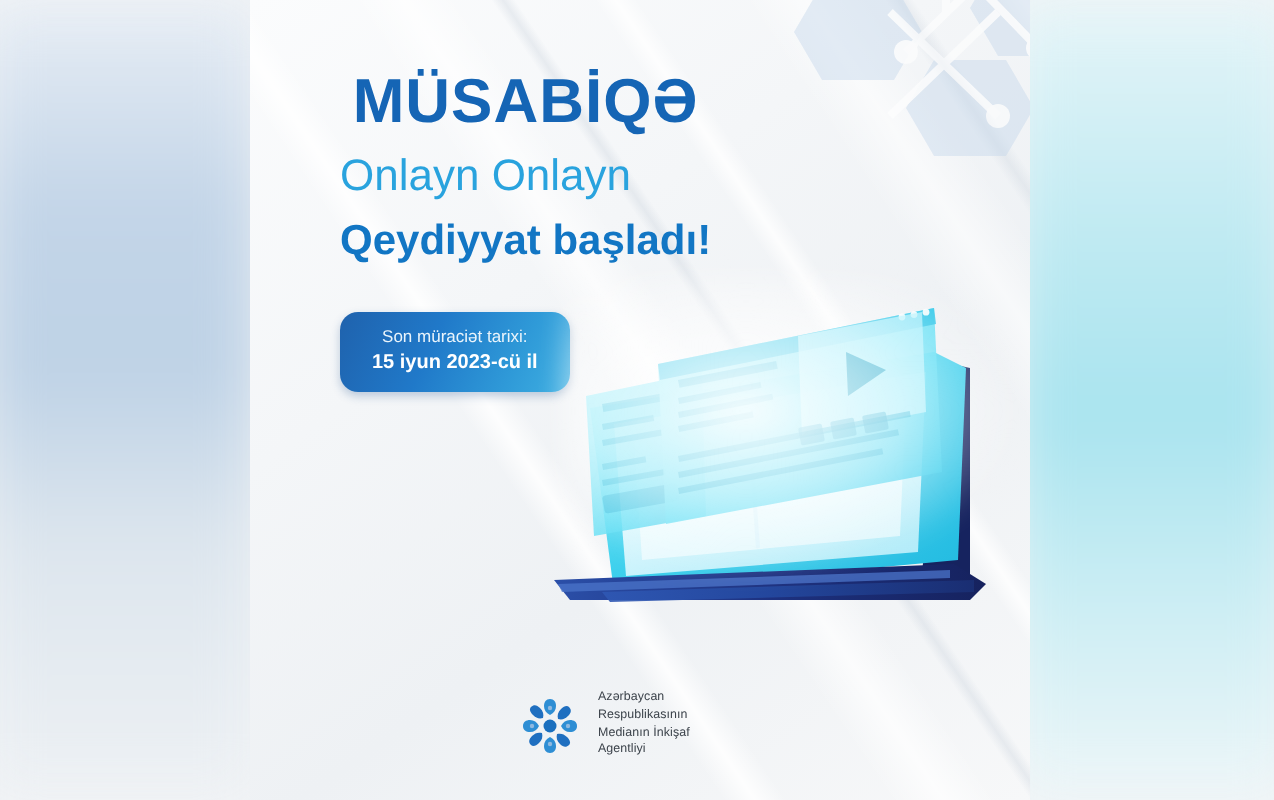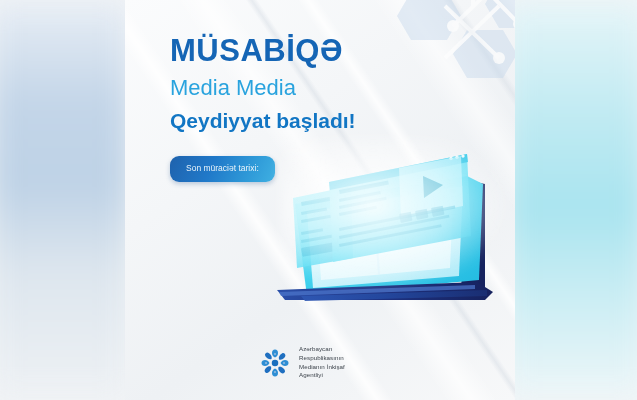--- a/index.html
+++ b/index.html
@@ -31,21 +31,21 @@
     transform:rotate(-34deg);transform-origin:top left;}
   .d1{left:80px; top:-60px; width:10px;height:660px;opacity:.5;}
   .d2{left:250px;top:-100px;width:12px;height:690px;opacity:.45;}
   .d3{left:344px;top:-110px;width:9px; height:700px;opacity:.4;}
 
   
   #ornament{position:absolute;right:-34px;top:-54px;width:200px;height:200px;opacity:.55;}
 
   
   #headline{position:absolute;left:45px;top:35px;}
-  #title-main{font-size:31px;font-weight:700;letter-spacing:.5px;color:#1565b5;line-height:1;margin:0;}
+  #title-main{font-size:31px;font-weight:700;letter-spacing:.5px;color:#1565b5;line-height:1;margin:0;text-align:center;}
   #title-sub{font-size:22px;font-weight:400;color:#29a3de;line-height:1;margin:11px 0 0 0;}
   #title-third{font-size:21px;font-weight:700;color:#1276c4;line-height:1;margin:11px 0 0 0;}
 
   
   #date-pill{position:absolute;left:45px;top:156px;
     padding:7px 16px 8px 16px;border-radius:9px;
     background:linear-gradient(115deg,#1f62ad 0%,#2079c9 40%,#2f9ad8 75%,#3fb0e2 100%);
     box-shadow:0 2px 5px rgba(30,80,140,.28);text-align:center;}
   #date-line1{font-size:8.5px;color:#eaf4fb;line-height:1.25;}
   #date-line2{font-size:10px;font-weight:700;color:#ffffff;line-height:1.3;margin-top:1px;}
@@ -96,26 +96,27 @@
       <g fill="#ffffff" opacity=".95">
         <circle cx="124" cy="30" r="7"></circle>
         <circle cx="170" cy="78" r="6"></circle>
         <circle cx="104" cy="80" r="6"></circle>
         <circle cx="150" cy="112" r="6"></circle>
       </g>
     </svg>
 
     <div id="headline">
       <div id="title-main">MÜSABİQƏ</div>
-      <div id="title-sub">Media Media</div>
+      <div id="title-sub">Onlayn Onlayn</div>
       <div id="title-third">Qeydiyyat başladı!</div>
     </div>
 
     <div id="date-pill">
       <div id="date-line1">Son müraciət tarixi:</div>
+      <div id="date-line2">15 iyun 2023-cü il</div>
     </div>
 
     <div id="laptop">
       <svg viewBox="0 0 246 175" width="246" height="175">
         <defs>
           <linearGradient id="screenGrad" x1="0" y1="0" x2="1" y2="1">
             <stop offset="0%" stop-color="#7fe7f6"></stop>
             <stop offset="45%" stop-color="#3fd2ee"></stop>
             <stop offset="100%" stop-color="#21b9e0"></stop>
           </linearGradient>

